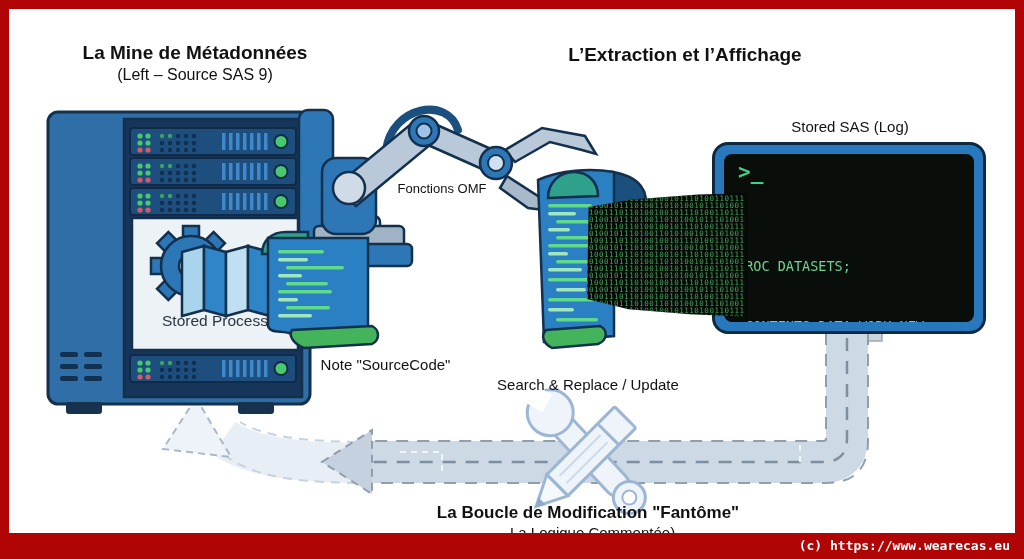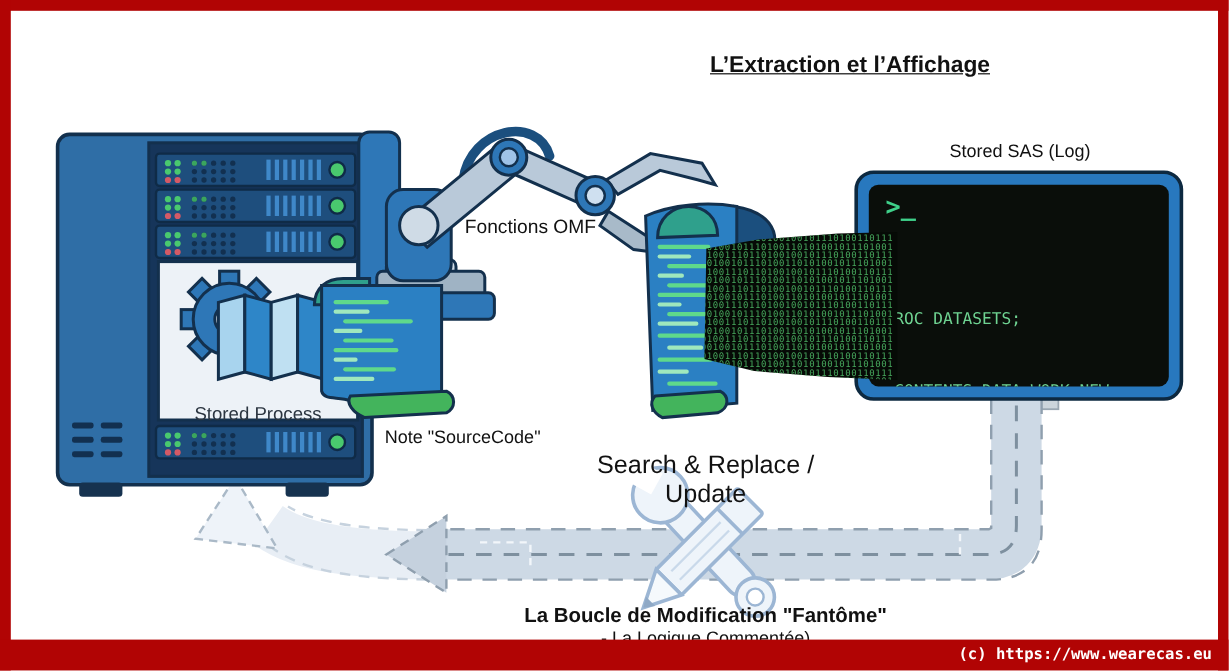--- a/index.html
+++ b/index.html
@@ -13,28 +13,28 @@
   .bd-right { left:1015px; top:0; width:9px; height:559px; }
   .bd-bottom { left:0; top:533px; width:1024px; height:26px; }
   .copyright { position:absolute; right:14px; top:533px; height:26px; line-height:26px;
     color:#ffffff; font-family:"DejaVu Sans Mono", monospace; font-weight:bold; font-size:13px; z-index:41; }
 
   .diagram-svg { position:absolute; left:0; top:0; z-index:2; pointer-events:none; }
 
   
   .lbl { position:absolute; color:#111; z-index:8; }
   .h-left { left:55px; top:42px; width:280px; text-align:center; }
-  .h-right { left:545px; top:44px; width:280px; text-align:right;text-decoration:underline; }
+  .h-right { left:545px; top:44px; width:280px; text-align:center; }
   .h-title { font-weight:bold; font-size:19px; }
   .h-sub { font-size:16px; margin-top:2px; }
   .lbl-journal { left:760px; top:118px; width:180px; text-align:center; font-size:15px; }
-  .lbl-fonctions { left:382px; top:181px; width:120px; text-align:center; font-size:16px; }
-  .lbl-stored { left:132px; top:312px; width:166px; text-align:center; font-size:15.5px; color:#2b3540; line-height:18px;margin-top:25px; }
+  .lbl-fonctions { left:382px; top:181px; width:120px; text-align:center; font-size:13px; }
+  .lbl-stored { left:132px; top:312px; width:166px; text-align:center; font-size:15.5px; color:#2b3540; line-height:18px; }
   .lbl-note { left:298px; top:356px; width:175px; text-align:center; font-size:15px; }
-  .lbl-search { left:488px; top:376px; width:200px; text-align:center; font-size:21px; }
+  .lbl-search { left:488px; top:376px; width:200px; text-align:center; font-size:15px; }
   .h-bottom { left:388px; top:503px; width:400px; text-align:center; z-index:8; }
   .h-bottom .h-title { font-size:17px; }
   .h-bottom .h-sub { font-size:15px; margin-top:1px; }
 
   
   .terminal { position:absolute; left:712px; top:142px; width:274px; height:192px;
     background:#2878be; border:3px solid #0d2940; border-radius:16px; padding:9px; z-index:6; }
   .screen { width:100%; height:100%; background:#0a0e0a; border-radius:8px; position:relative; overflow:hidden; }
   .prompt { position:absolute; left:14px; top:6px; color:#3fd08a; font-family:"DejaVu Sans Mono", monospace;
     font-weight:bold; font-size:21px; }
@@ -247,20 +247,24 @@
       <div class="prompt">&gt;_</div>
       <div class="code">
         <div>PROC DATASETS;</div>
         <div> CONTENTS DATA=WORK.NEW;</div>
         
         
       </div>
     </div>
   </div>
 
+  <div class="lbl h-left">
+    <div class="h-title">La Mine de Métadonnées</div>
+    <div class="h-sub">(Left – Source SAS 9)</div>
+  </div>
   <div class="lbl h-right">
     <div class="h-title">L’Extraction et l’Affichage</div>
   </div>
   <div class="lbl lbl-journal">Stored SAS (Log)</div>
   <div class="lbl lbl-fonctions">Fonctions OMF</div>
   <div class="lbl lbl-stored">
     <div>Stored Process</div>
   </div>
   <div class="lbl lbl-note">Note "SourceCode"</div>
   <div class="lbl lbl-search">Search &amp; Replace / Update</div>

